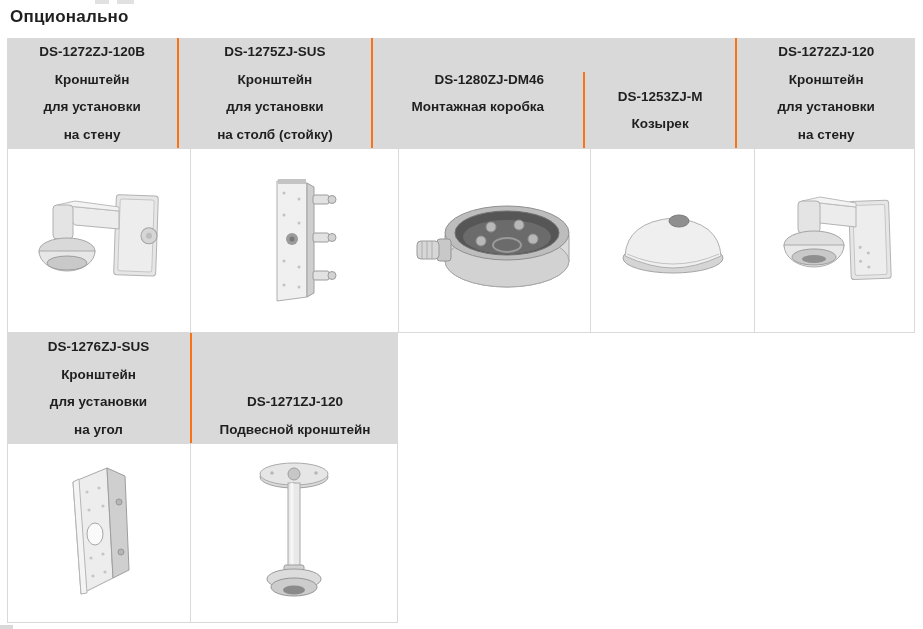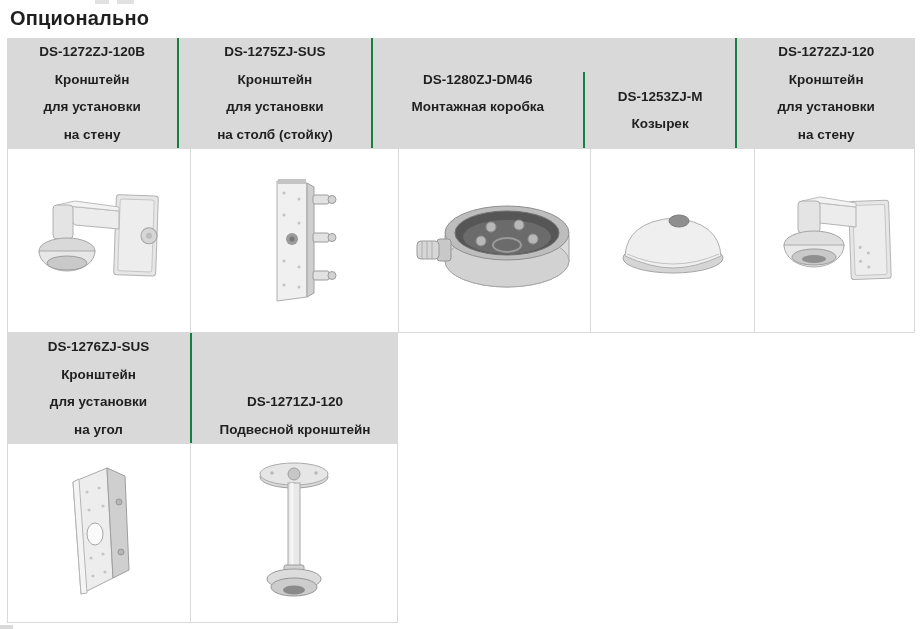--- a/index.html
+++ b/index.html
@@ -12,35 +12,35 @@
   body{
     width:923px;height:629px;
     background:var(--page-bg);
     font-family:"Liberation Sans", sans-serif;
     color:var(--text);
     position:relative;
     overflow:hidden;
   }
   .page-title{
     position:absolute;left:10px;top:7px;
-    font-size:20px;font-weight:bold;letter-spacing:.2px;
+    font-size:17px;font-weight:bold;letter-spacing:.2px;
   }
   .row{
     position:absolute;display:flex;box-sizing:border-box;
   }
   .header-row{
     background:var(--header-bg);
   }
   .hcell{
     box-sizing:border-box;
     display:flex;align-items:center;justify-content:center;
     text-align:center;
     background:var(--header-bg);
   }
-  .hcell + .hcell{border-left:2px solid #15803d;}
+  .hcell + .hcell{border-left:2px solid #f97316;}
   .hlines{
     white-space:pre-line;
     font-size:13.5px;font-weight:bold;
     line-height:27.5px;
     padding:0 6px;
   }
   .img-row{
     border:1px solid var(--cell-border);
     background:#ffffff;
   }
@@ -66,21 +66,21 @@
 Кронштейн
 для установки
 на стену</span>
   </div>
   <div class="hcell" style="width:208px;">
     <span class="hlines">DS-1275ZJ-SUS
 Кронштейн
 для установки
 на столб (стойку)</span>
   </div>
-  <div class="hcell" style="width:228px;">
+  <div class="hcell" style="width:228px;text-align:right;">
     <span class="hlines">DS-1280ZJ-DM46
 Монтажная коробка</span>
   </div>
   <div class="hcell" style="width:164px;margin-top:34px;">
     <span class="hlines">DS-1253ZJ-M
 Козырек</span>
   </div>
   <div class="hcell" style="width:193px;">
     <span class="hlines">DS-1272ZJ-120
 Кронштейн

